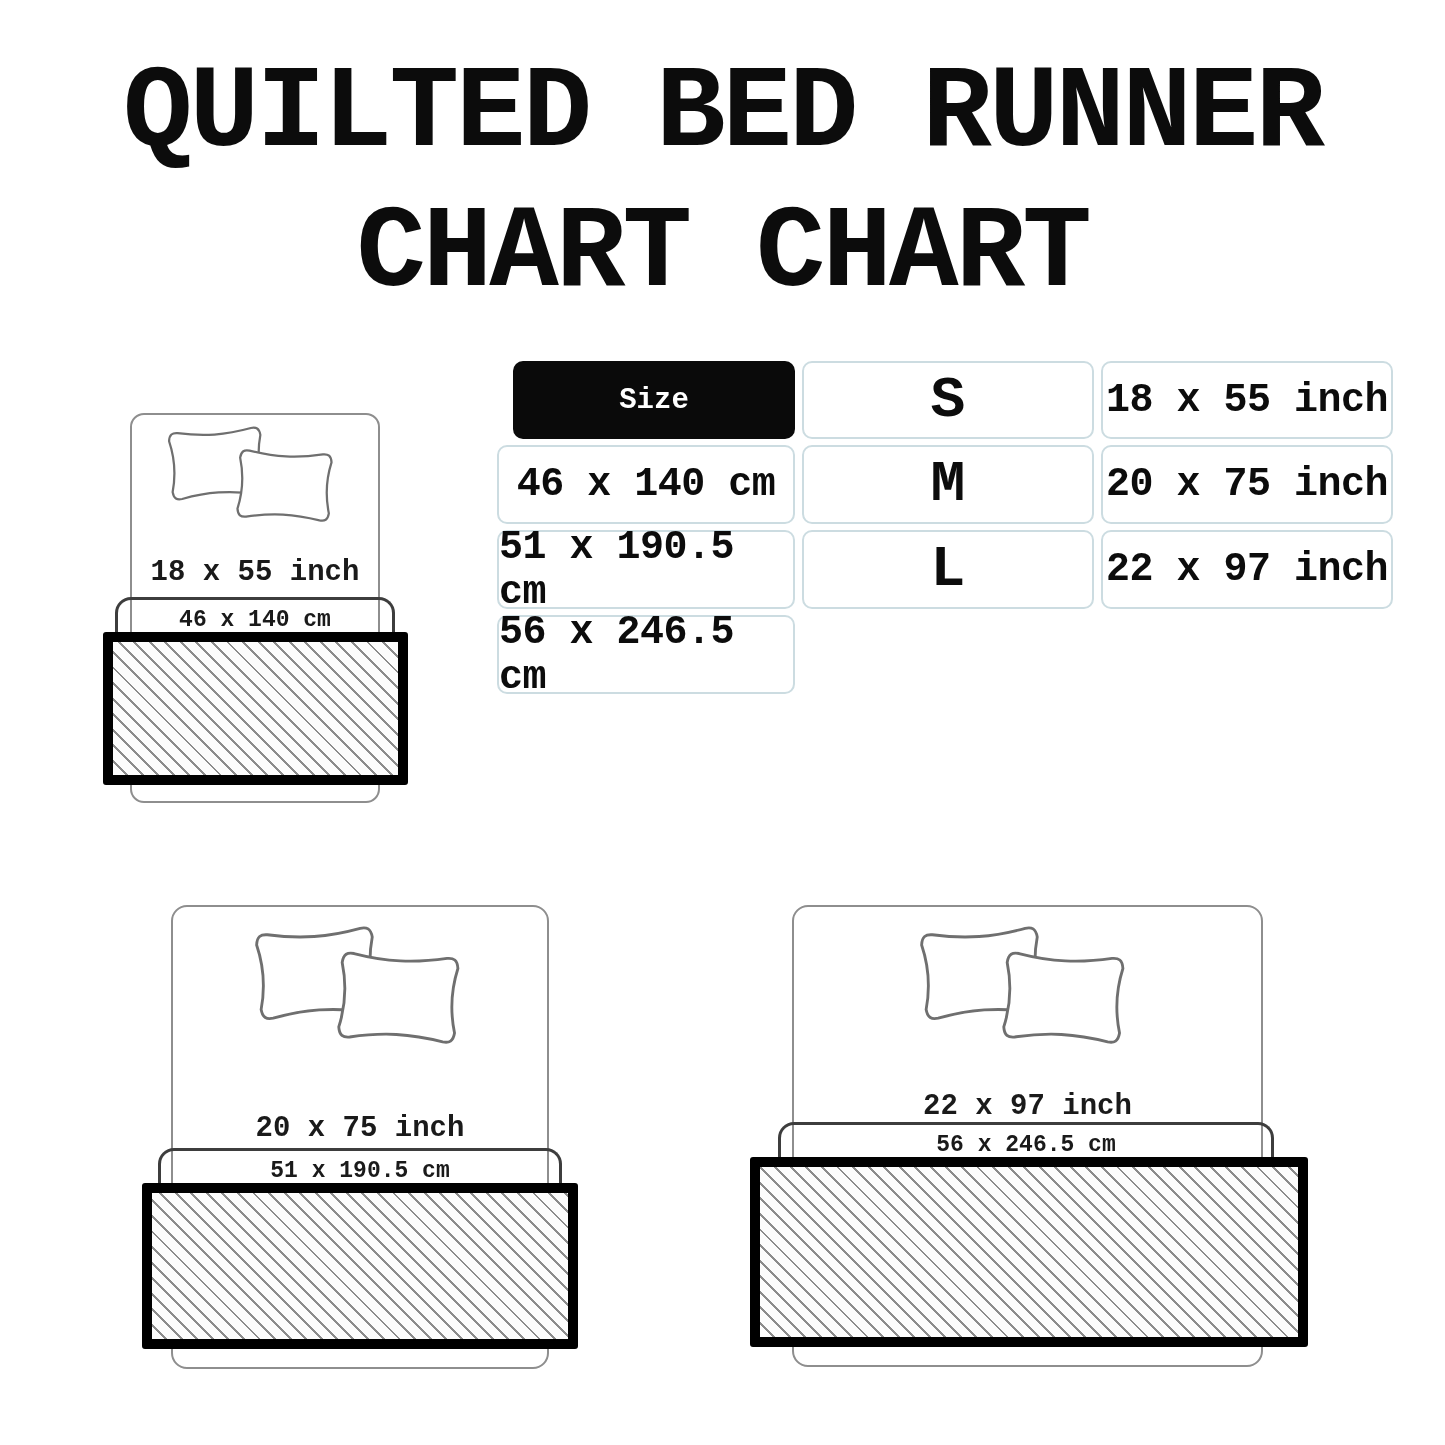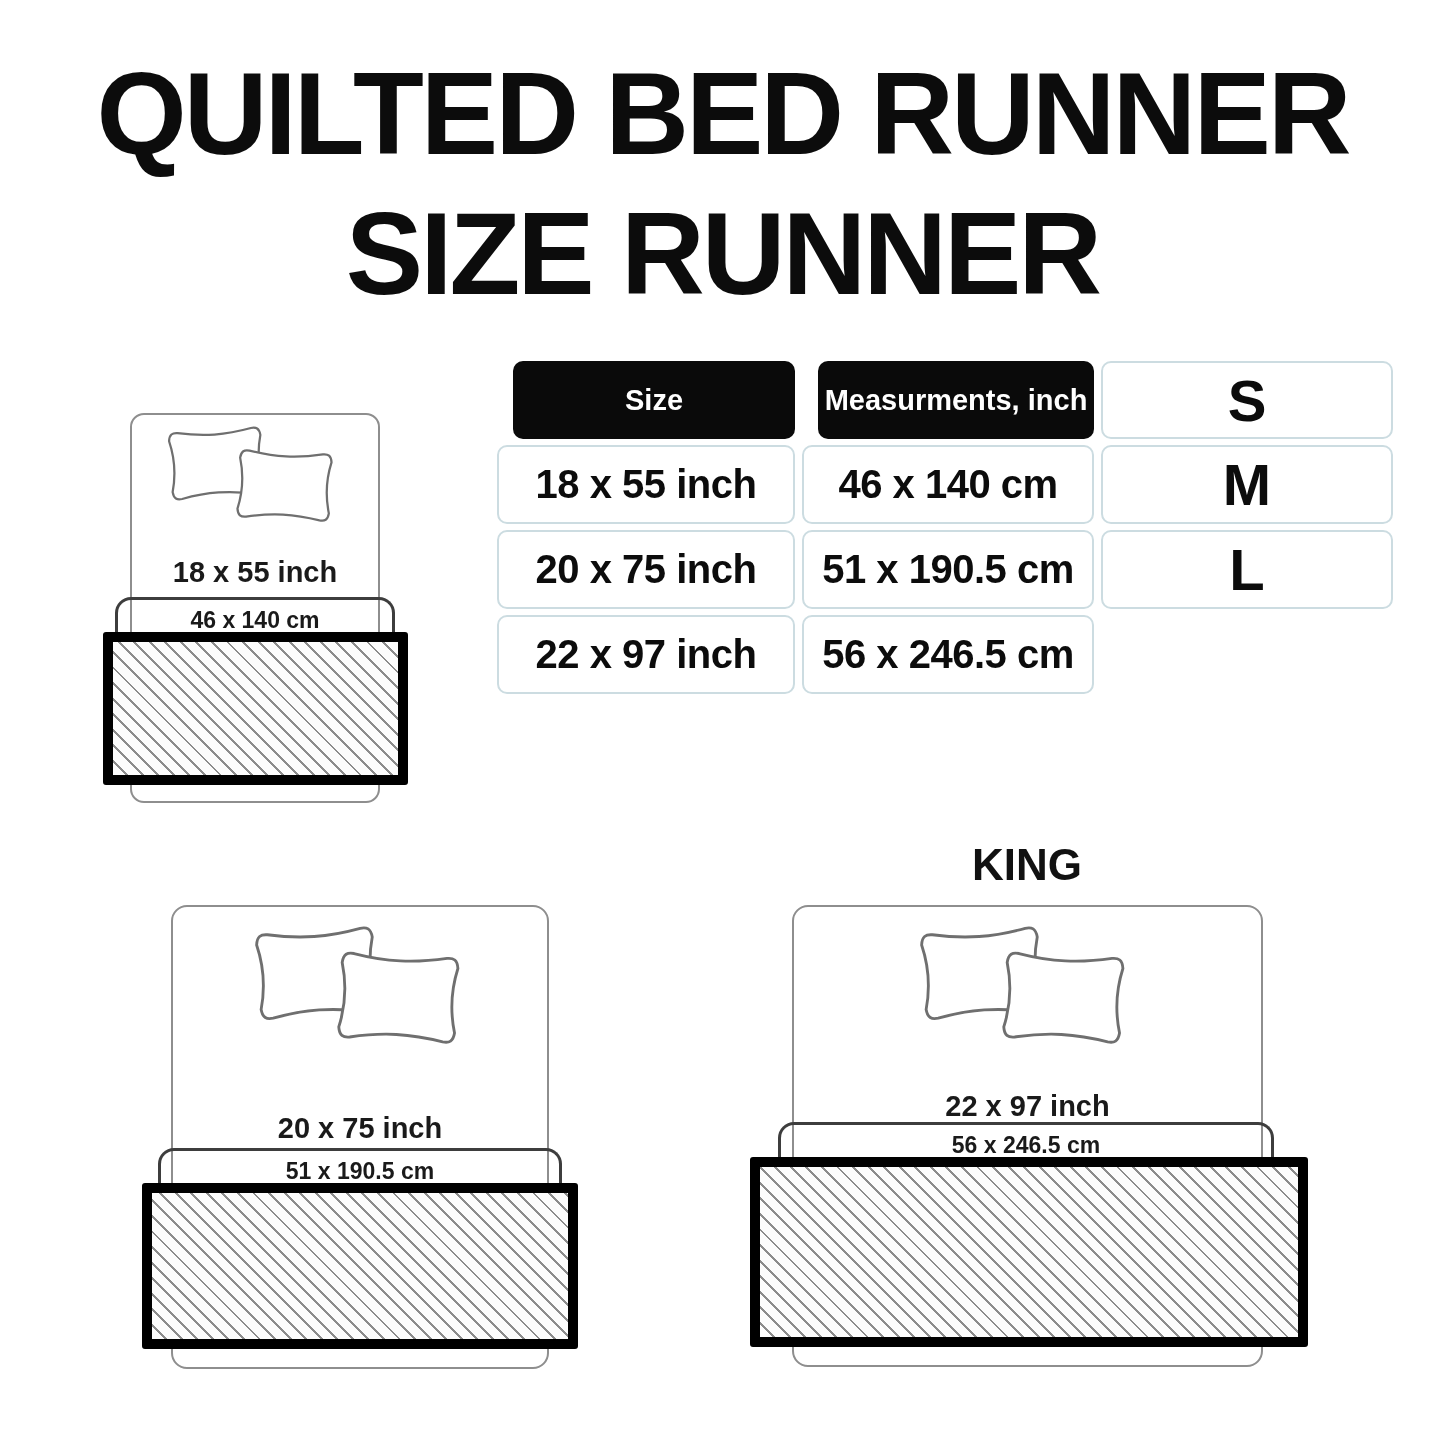--- a/index.html
+++ b/index.html
@@ -1,19 +1,19 @@
 <!DOCTYPE html>
 <html><head>
 <meta charset="utf-8">
 <style>
   * { margin:0; padding:0; box-sizing:border-box; }
   html,body { background:#ffffff; }
   .page {
     position:relative; width:1445px; height:1445px; background:#ffffff;
-    font-family:Liberation Sans, sans-serif; color:#0c0c0c; overflow:hidden;
+    font-family:Liberation Mono, monospace; color:#0c0c0c; overflow:hidden;
   }
   
   .title {
     position:absolute; left:0; top:44px; width:100%;
     text-align:center; font-size:116px; line-height:140px; font-weight:800;
     letter-spacing:-3px; color:#0c0c0c;
   }
   
   .size-table {
     position:absolute; left:497px; top:361px; width:896px;
@@ -55,21 +55,21 @@
   }
   svg .pillow { fill:#ffffff; stroke:#6f6f6f; stroke-width:3; }
 </style>
 </head>
 <body>
 
 <div class="page">
 
   <div class="title">
     <div>QUILTED BED RUNNER</div>
-    <div>SIZE RUNNER</div>
+    <div>CHART CHART</div>
   </div>
 
 
   <div class="bed-frame" style="left:130px; top:413px; width:250px; height:390px;"></div>
 
   <svg class="pillows" style="left:152px; top:420px;" width="206" height="128" viewBox="0 0 206 128">
     <g transform="translate(12,6) scale(0.75) rotate(-4 70 50)">
       <path class="pillow" d="M 9,16 C 10,7 14,5 21,6 C 56,13 84,13 119,6 C 126,5 130,7 131,16 C 125,39 125,61 131,84 C 130,93 126,95 119,94 C 84,87 56,87 21,94 C 14,95 10,93 9,84 C 15,61 15,39 9,16 Z"></path>
     </g>
     <g transform="translate(80,28) scale(0.75) rotate(3 70 50)">
@@ -80,21 +80,20 @@
   <div class="dim-inch" style="left:130px; top:552px; width:250px;">18 x 55 inch</div>
 
   <div class="cm-band" style="left:115px; top:597px; width:280px;">
     <span class="cm-text">46 x 140 cm</span>
   </div>
 
   <div class="runner" style="left:103px; top:632px; width:305px; height:153px;"></div>
 
   <div class="size-table">
     <div class="hcell">Size</div>
-    <div class="hcell">Measurments, inch</div>
 
     <div class="bcell size-letter">S</div>
     <div class="bcell meas">18 x 55 inch</div>
     <div class="bcell meas">46 x 140 cm</div>
 
     <div class="bcell size-letter">M</div>
     <div class="bcell meas">20 x 75 inch</div>
     <div class="bcell meas">51 x 190.5 cm</div>
 
     <div class="bcell size-letter">L</div>
@@ -115,21 +114,20 @@
   </svg>
 
   <div class="dim-inch" style="left:171px; top:1108px; width:378px;">20 x 75 inch</div>
 
   <div class="cm-band" style="left:158px; top:1148px; width:404px;">
     <span class="cm-text">51 x 190.5 cm</span>
   </div>
 
   <div class="runner" style="left:142px; top:1183px; width:436px; height:166px;"></div>
 
-  <div class="bed-label big" style="left:877px; top:840px; width:300px;">KING</div>
 
   <div class="bed-frame" style="left:792px; top:905px; width:471px; height:462px; border-radius:16px;"></div>
 
   <svg class="pillows" style="left:905px; top:922px;" width="256" height="158" viewBox="0 0 256 158">
     <g transform="translate(10,4) scale(0.95) rotate(-4 66 47)">
       <path class="pillow" d="M 9,16 C 10,7 14,5 21,6 C 56,13 84,13 119,6 C 126,5 130,7 131,16 C 125,39 125,61 131,84 C 130,93 126,95 119,94 C 84,87 56,87 21,94 C 14,95 10,93 9,84 C 15,61 15,39 9,16 Z"></path>
     </g>
     <g transform="translate(92,28) scale(0.95) rotate(3 66 47)">
       <path class="pillow" d="M 9,16 C 10,7 14,5 21,6 C 56,13 84,13 119,6 C 126,5 130,7 131,16 C 125,39 125,61 131,84 C 130,93 126,95 119,94 C 84,87 56,87 21,94 C 14,95 10,93 9,84 C 15,61 15,39 9,16 Z"></path>
     </g>

